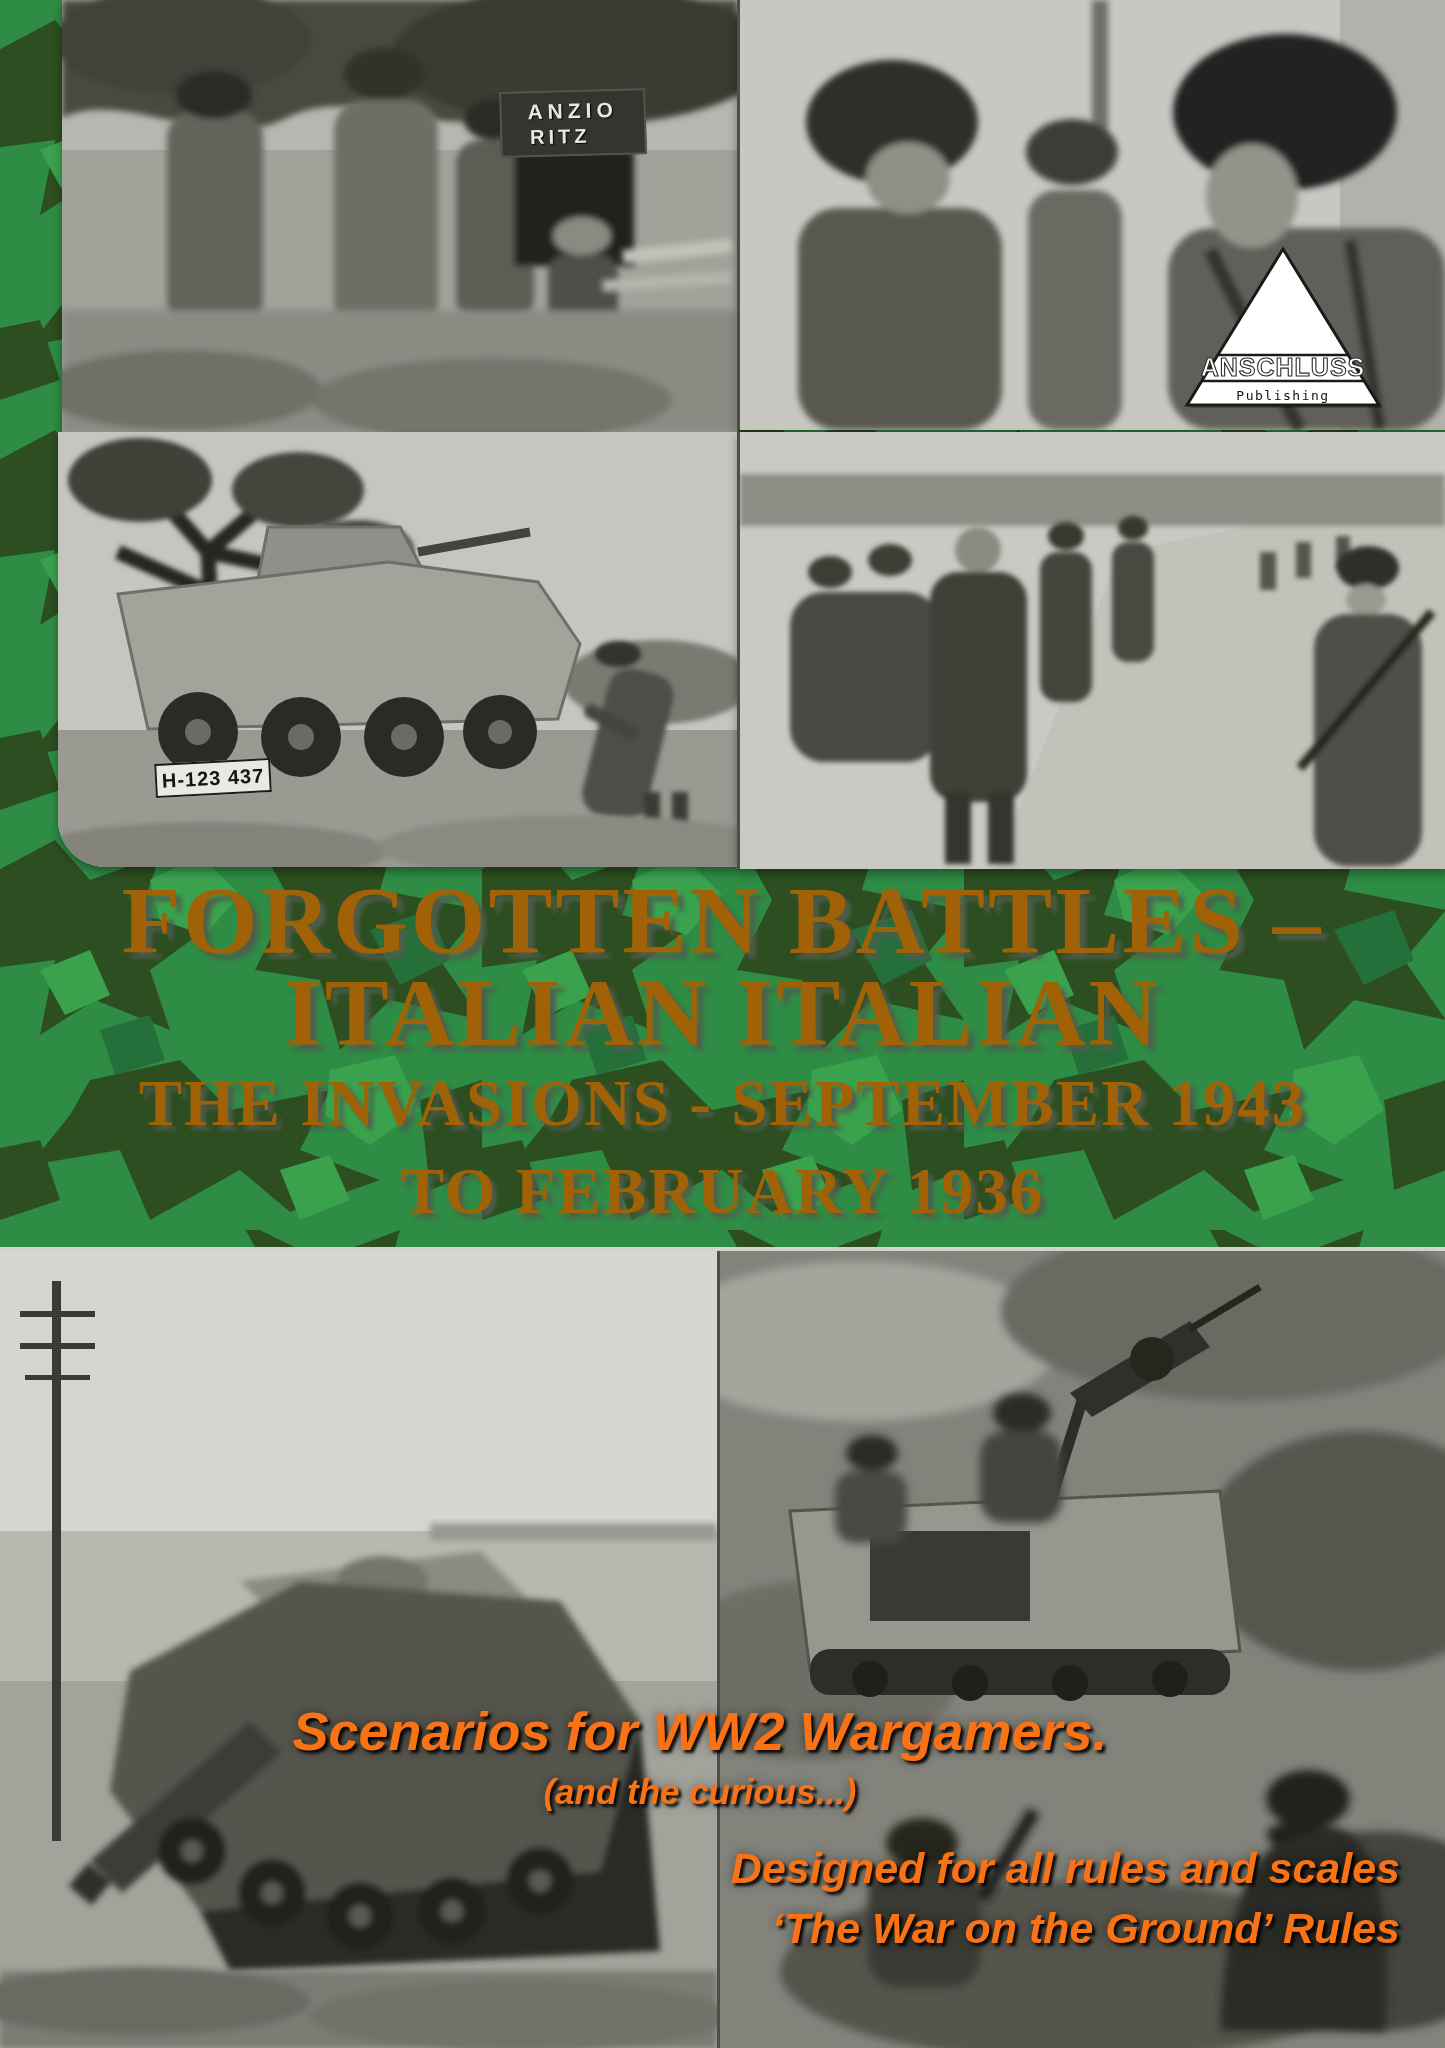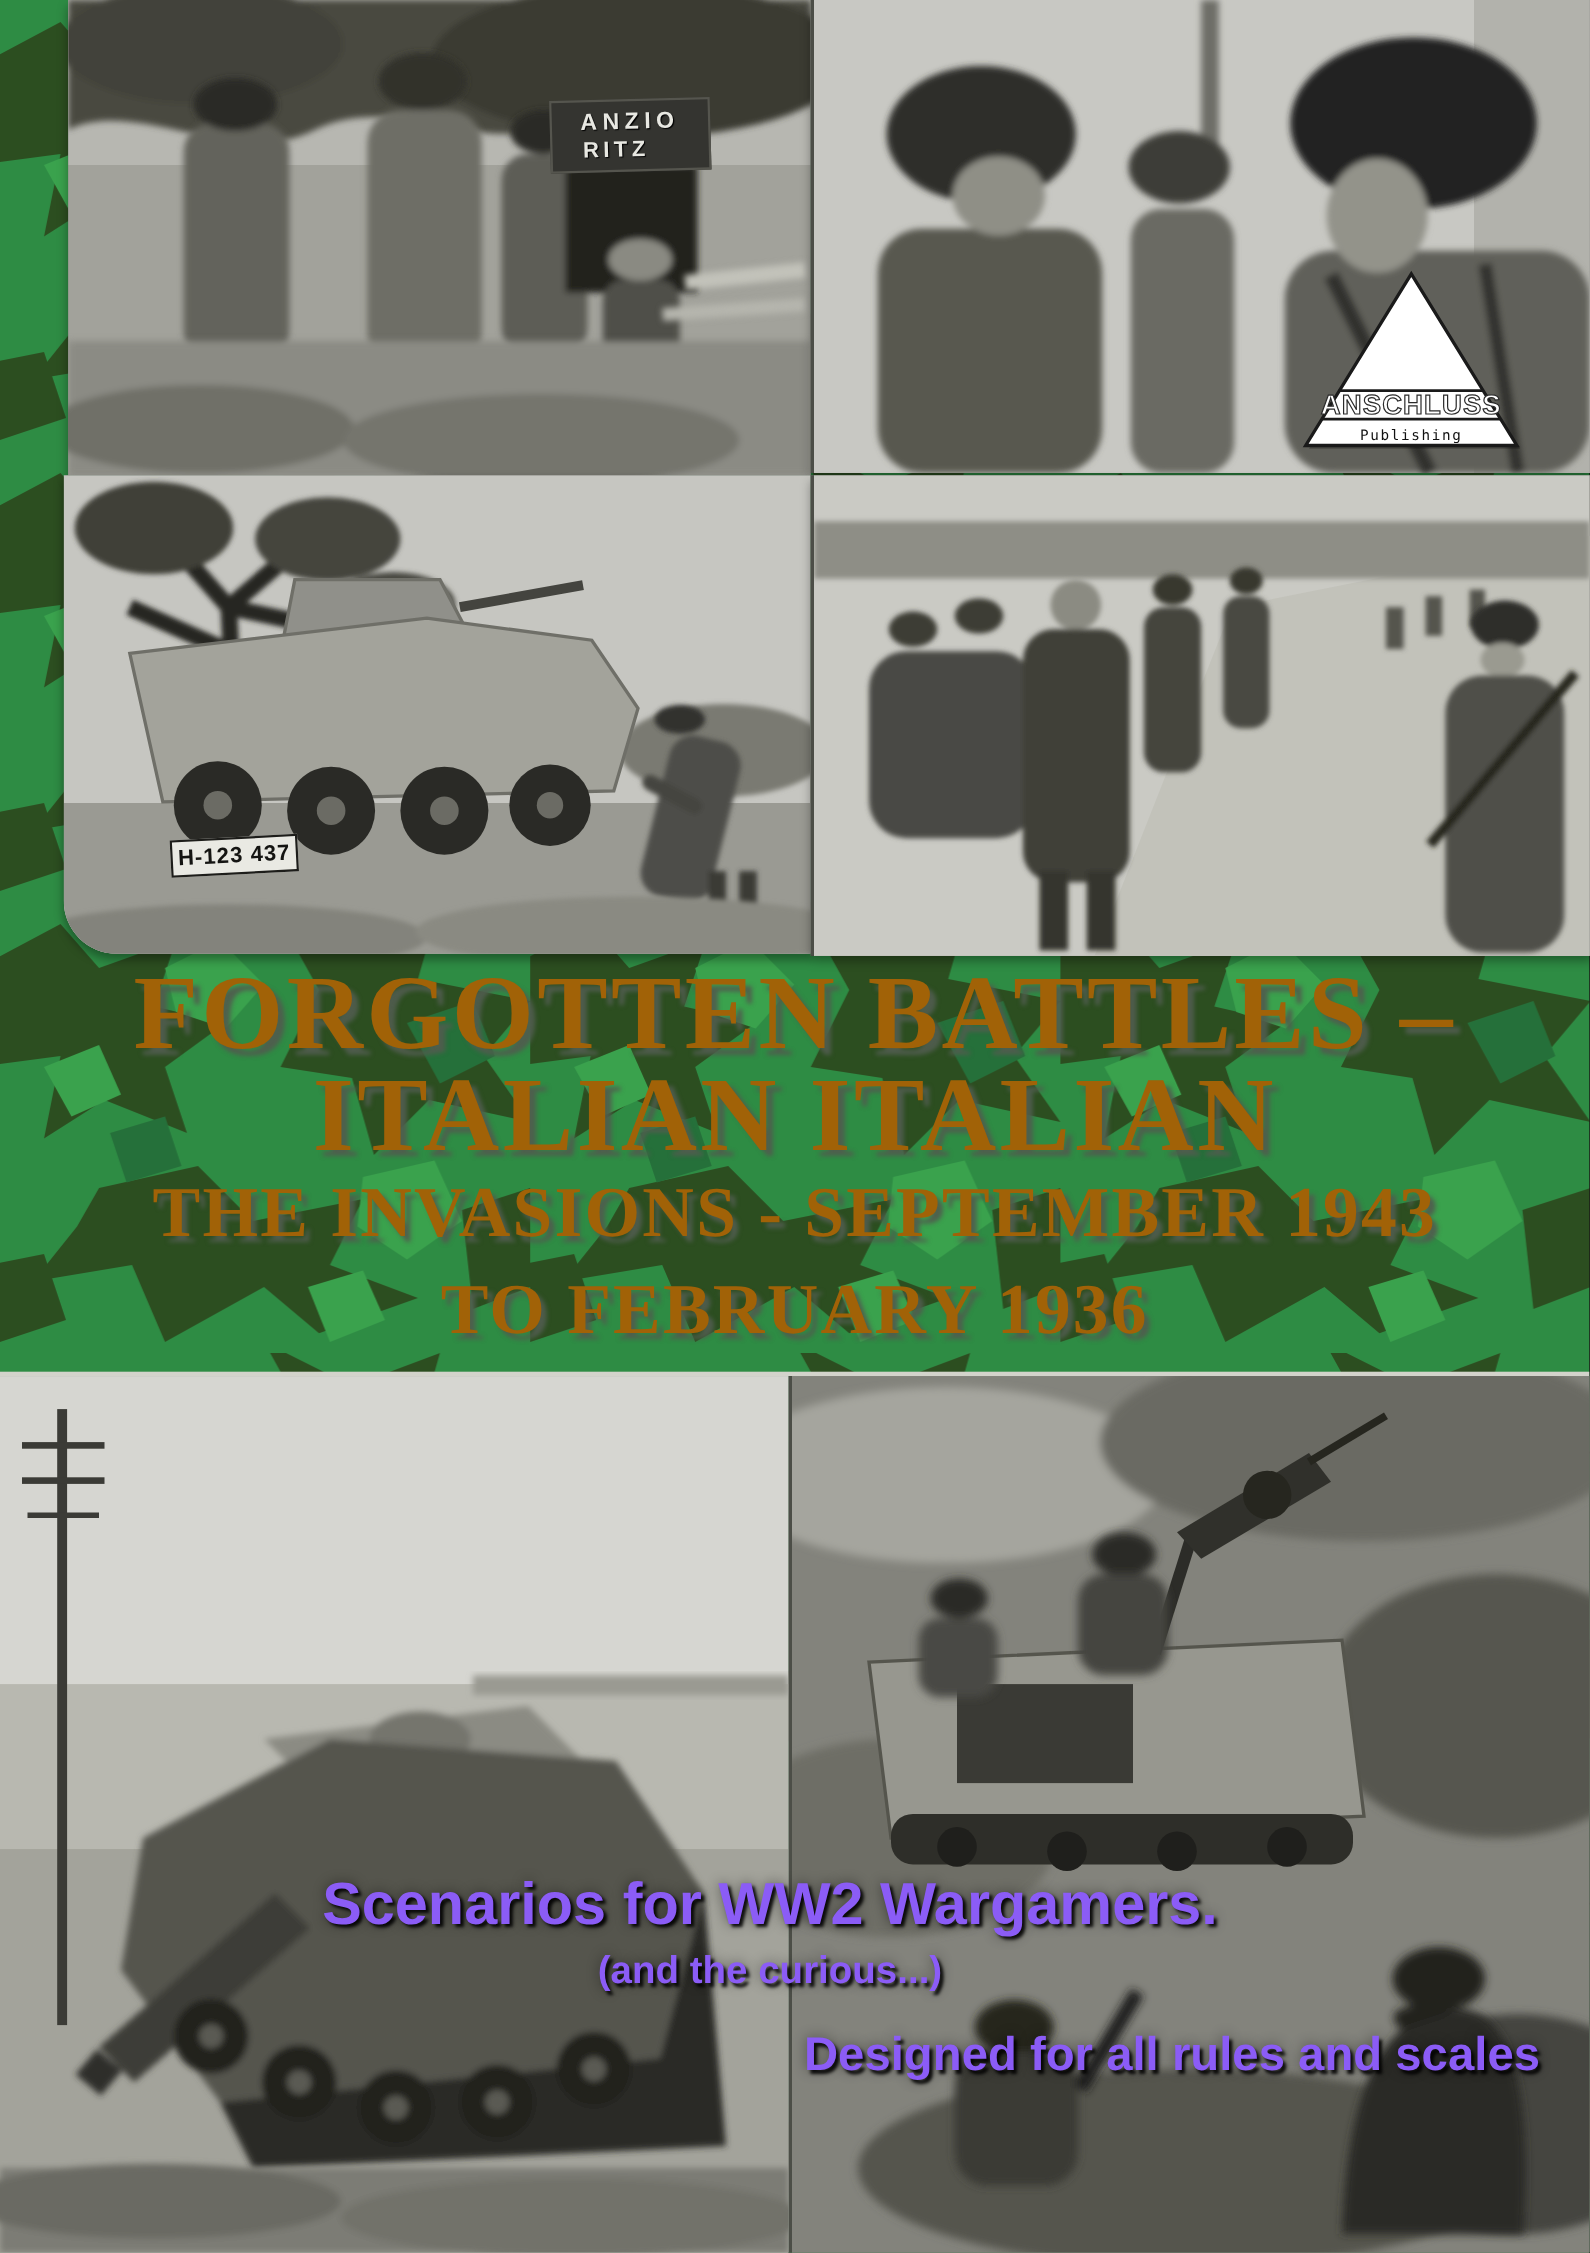--- a/index.html
+++ b/index.html
@@ -53,23 +53,24 @@
     text-shadow:5px 5px 4px rgba(80,92,78,0.92);
   }
 
   
   .hairline{position:absolute;left:0;top:1247px;width:1445px;height:4px;
             background:#d3d3cb;z-index:2;}
 
   
   .tagline-block{
     position:absolute;left:0;top:1700px;width:1400px;z-index:4;
-    text-align:center;color:#8b5cf6;font-weight:bold;
+    text-align:center;color:#f97316;font-weight:bold;
     font-family:"Liberation Sans",sans-serif;
     text-shadow:3px 3px 3px rgba(0,0,0,0.9),0 0 12px rgba(0,0,0,0.45);
+    font-style:italic;
   }
   .tag-1{font-size:54px;line-height:62px;margin-bottom:8px;}
   .tag-2{font-size:35px;line-height:44px;margin-bottom:28px;}
   .tag-3,.tag-4,.tag-5{font-size:43px;line-height:52px;margin-bottom:8px;text-align:right;}
 </style>
 </head>
 <body>
 
 <div id="cover">
 
@@ -359,15 +360,16 @@
         <rect x="148" y="614" width="112" height="122" rx="30" fill="#3a3a34"></rect>
         <path d="M262,648 L314,560" stroke="#1f1f1c" stroke-width="13"></path>
       </g>
     </svg>
   </div>
 
   <div class="tagline-block">
     <div class="tag-1">Scenarios for  WW2 Wargamers.</div>
     <div class="tag-2">(and the curious...)</div>
     <div class="tag-3">Designed for all rules and scales</div>
+    <div class="tag-5">‘The War on the Ground’ Rules</div>
   </div>
 
 </div>
 
 </body></html>

